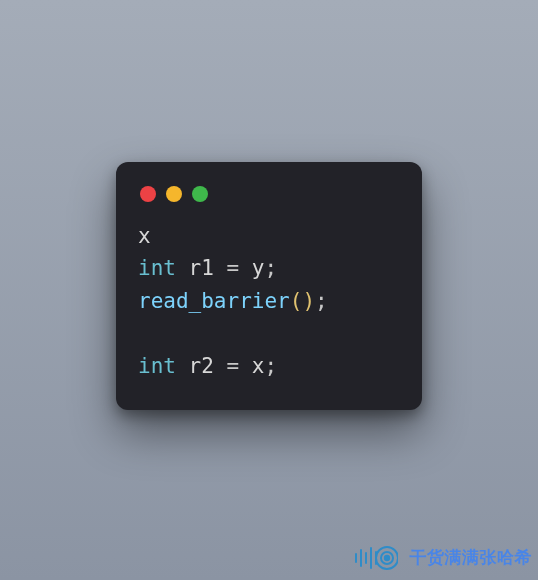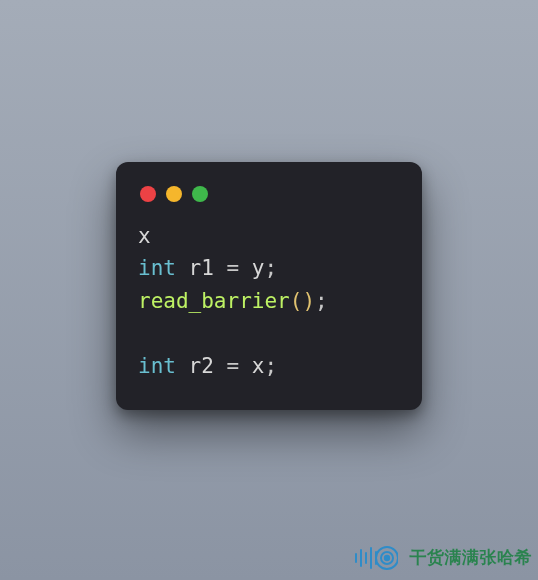--- a/index.html
+++ b/index.html
@@ -43,33 +43,33 @@
 
   .code {
     font-size: 21px;
     line-height: 1.55;
     white-space: pre;
     color: #d7d7d7;
   }
   .tk-type   { color: #69bfd0; text-align: right; }   
   .tk-var    { color: #d7d7d7; }
   .tk-op     { color: #c8c8c8; }
-  .tk-call   { color: #bef264; }
+  .tk-call   { color: #7dd3fc; }
   .tk-paren  { color: #e0c270; }
   .tk-semi   { color: #c8c8c8; }
 
   
   .watermark {
     position: absolute;
     right: 6px;
     bottom: 6px;
     display: flex;
     align-items: center;
     gap: 12px;
-    color: #15803d;
+    color: #3b82f6;
     font-family: "Microsoft YaHei", "PingFang SC", sans-serif;
     font-size: 17px;
     font-weight: 600;
     opacity: 0.82;
     letter-spacing: 0.5px;
   }
   .watermark svg { display: block; }
 </style>
 </head>
 <body>

